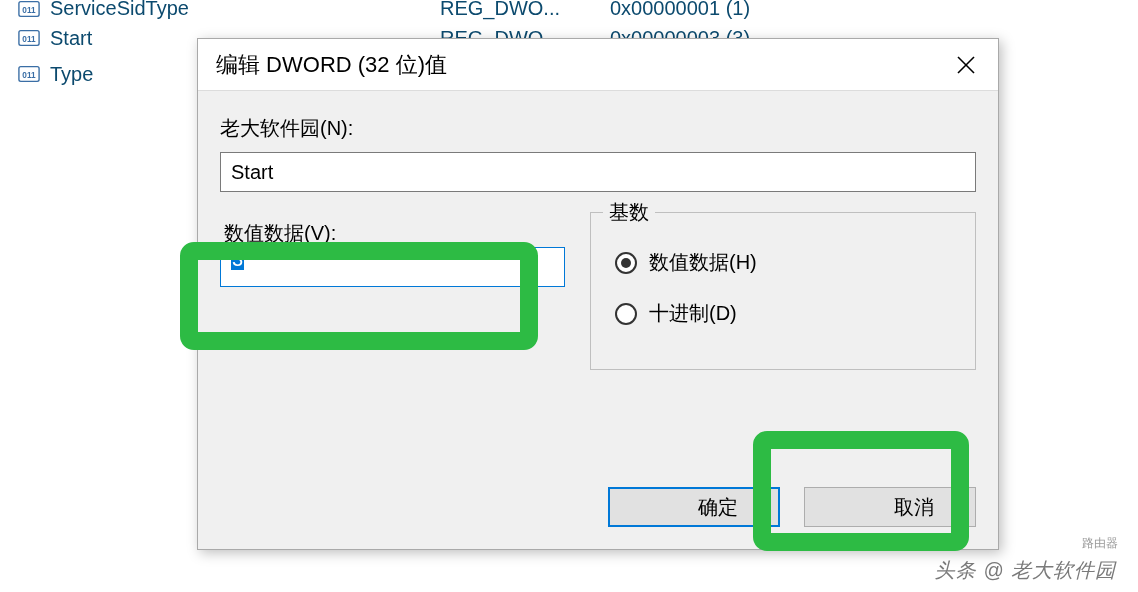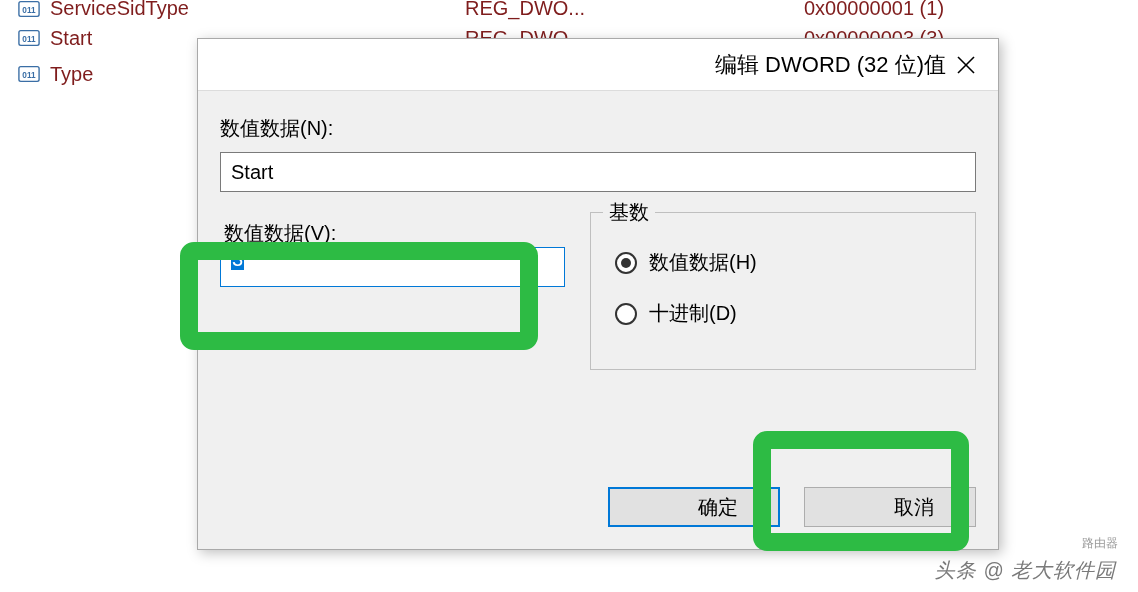--- a/index.html
+++ b/index.html
@@ -22,22 +22,21 @@
       left: 0;
       width: 100%;
       height: 100%;
       background: #ffffff;
     }
     .reg-row {
       display: flex;
       align-items: center;
       height: 36px;
       font-size: 20px;
-      color: #7f1d1d;
-      text-align: center;
+      color: #0c4a6e;
     }
     .reg-row.cut-top {
       height: 20px;
       overflow: hidden;
       align-items: flex-end;
     }
     .reg-col1 {
       width: 440px;
       display: flex;
       align-items: center;
@@ -70,21 +69,21 @@
       height: 512px;
       background: #f0f0f0;
       border: 1px solid #a9a9a9;
       box-shadow: 3px 3px 12px rgba(0,0,0,0.25);
     }
     .dialog-titlebar {
       height: 52px;
       background: #ffffff;
       display: flex;
       align-items: center;
-      justify-content: flex-end;
+      justify-content: space-between;
       padding: 0 12px 0 18px;
       border-bottom: 1px solid #dcdcdc;
     }
     .dialog-title {
       font-size: 22px;
       color: #000;
     }
     .dialog-close {
       width: 40px;
       height: 40px;
@@ -311,21 +310,21 @@
   <div class="dialog-titlebar">
     <span class="dialog-title">编辑 DWORD (32 位)值</span>
     <span class="dialog-close">
       <svg width="20" height="20" viewBox="0 0 20 20">
           <line x1="2" y1="2" x2="18" y2="18" stroke="#000" stroke-width="1.6"></line>
           <line x1="18" y1="2" x2="2" y2="18" stroke="#000" stroke-width="1.6"></line>
         </svg>
     </span>
   </div>
   <div class="dialog-body">
-    <div class="field-label">数值数据(N):</div>
+    <div class="field-label">老大软件园(N):</div>
     <input class="field-input" type="text" readonly="" value="Start" style="">
     
     <div class="lower-section">
       <div class="value-data-area">
         <div class="value-data-label">数值数据(V):</div>
         <div class="value-data-input-wrap">
           <div class="value-data-input"><span class="sel-text">3</span></div>
         </div>
         <div class="highlight-green-1"></div>
       </div>

